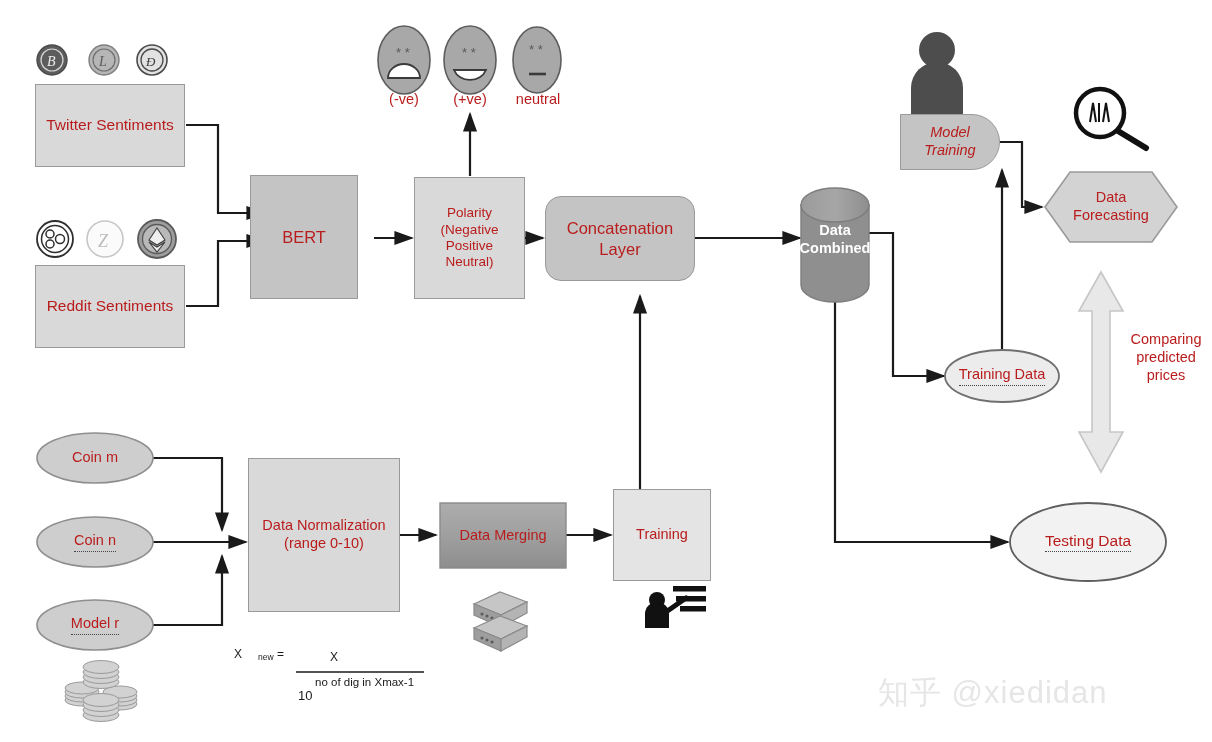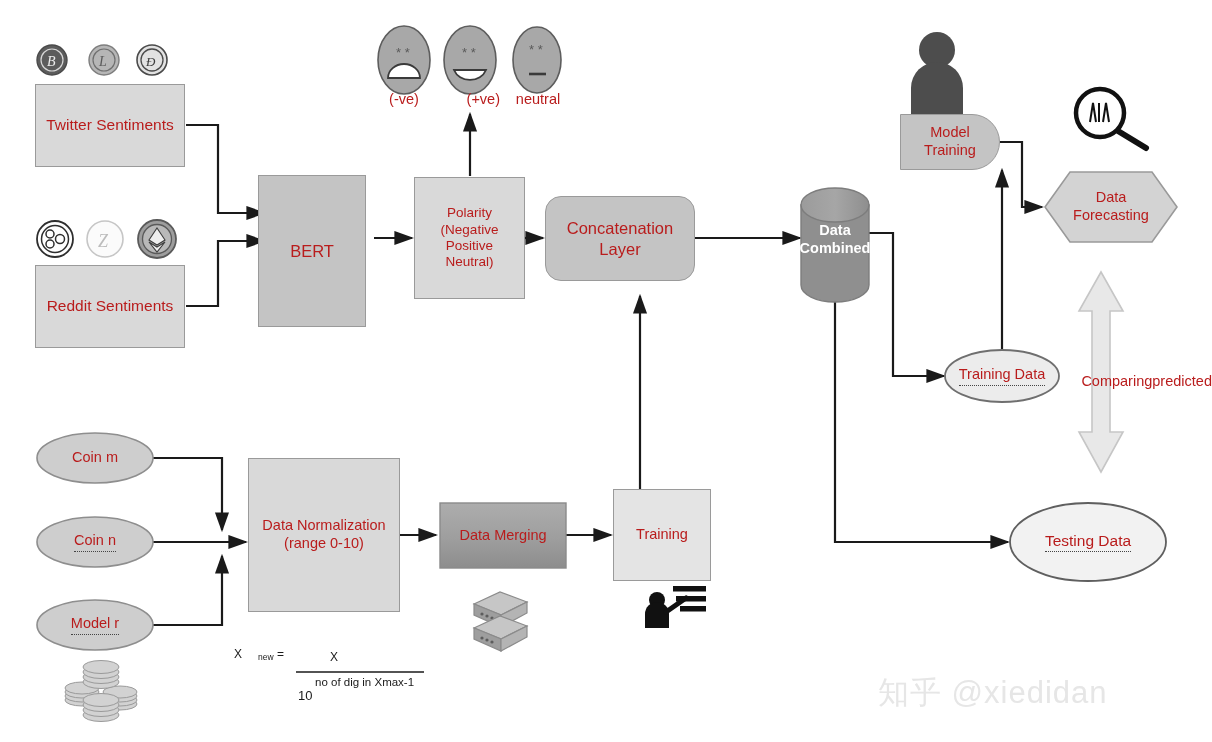--- a/index.html
+++ b/index.html
@@ -210,67 +210,67 @@
     <span>Twitter Sentiments</span>
   </div>
 
   <div class="node rect fill-light t15" style="left:35px;top:265px;width:150px;height:83px;">
     <span>Reddit Sentiments</span>
   </div>
 
   <div class="node t14" style="left:374px;top:90px;width:60px;height:20px;">
     <span>(-ve)</span>
   </div>
-  <div class="node t14" style="left:440px;top:90px;width:60px;height:20px;justify-content:flex-end;">
+  <div class="node t14" style="left:440px;top:90px;width:60px;height:20px;">
     <span>(+ve)</span>
   </div>
   <div class="node t14" style="left:505px;top:90px;width:66px;height:20px;">
     <span>neutral</span>
   </div>
 
-  <div class="node rect fill-mid t16" style="left:258px;top:175px;width:108px;height:152px;">
+  <div class="node rect fill-mid t16" style="left:250px;top:175px;width:108px;height:124px;">
     <span>BERT</span>
   </div>
 
   <div class="node rect fill-light t13" style="left:414px;top:177px;width:111px;height:122px;flex-direction:column;">
     <span>Polarity</span>
     <span>(Negative</span>
     <span>Positive</span>
     <span>Neutral)</span>
   </div>
 
   <div class="node rect fill-mid rounded t16" style="left:545px;top:196px;width:150px;height:85px;flex-direction:column;">
     <span>Concatenation</span>
     <span>Layer</span>
   </div>
 
   <div class="node t14" style="left:795px;top:210px;width:80px;height:60px;flex-direction:column;color:#ffffff;font-weight:bold;">
     <span>Data</span>
     <span>Combined</span>
   </div>
 
-  <div class="node rect fill-mid t14" style="left:900px;top:114px;width:100px;height:56px;border-radius:0 28px 28px 0;flex-direction:column;">
+  <div class="node rect fill-mid t14" style="left:900px;top:114px;width:100px;height:56px;border-radius:0 28px 28px 0;flex-direction:column;font-style:italic;">
     <span>Model</span>
     <span>Training</span>
   </div>
 
   <div class="node t14" style="left:1045px;top:180px;width:132px;height:54px;flex-direction:column;">
     <span>Data</span>
     <span>Forecasting</span>
   </div>
 
   <div class="node t14" style="left:945px;top:364px;width:114px;height:24px;">
     <span class="dotted-underline">Training Data</span>
   </div>
 
   <div class="node t15" style="left:1025px;top:530px;width:126px;height:24px;">
     <span class="dotted-underline">Testing Data</span>
   </div>
 
-  <div class="node t14" style="left:1122px;top:325px;width:88px;height:66px;flex-direction:row;align-items:flex-end;">
+  <div class="node t14" style="left:1122px;top:325px;width:88px;height:66px;flex-direction:column;">
     <span>Comparing</span>
     <span>predicted</span>
     <span>prices</span>
   </div>
 
   <div class="node t14" style="left:45px;top:447px;width:100px;height:22px;">
     <span>Coin m</span>
   </div>
   <div class="node t14" style="left:45px;top:531px;width:100px;height:22px;">
     <span class="dotted-underline">Coin n</span>

